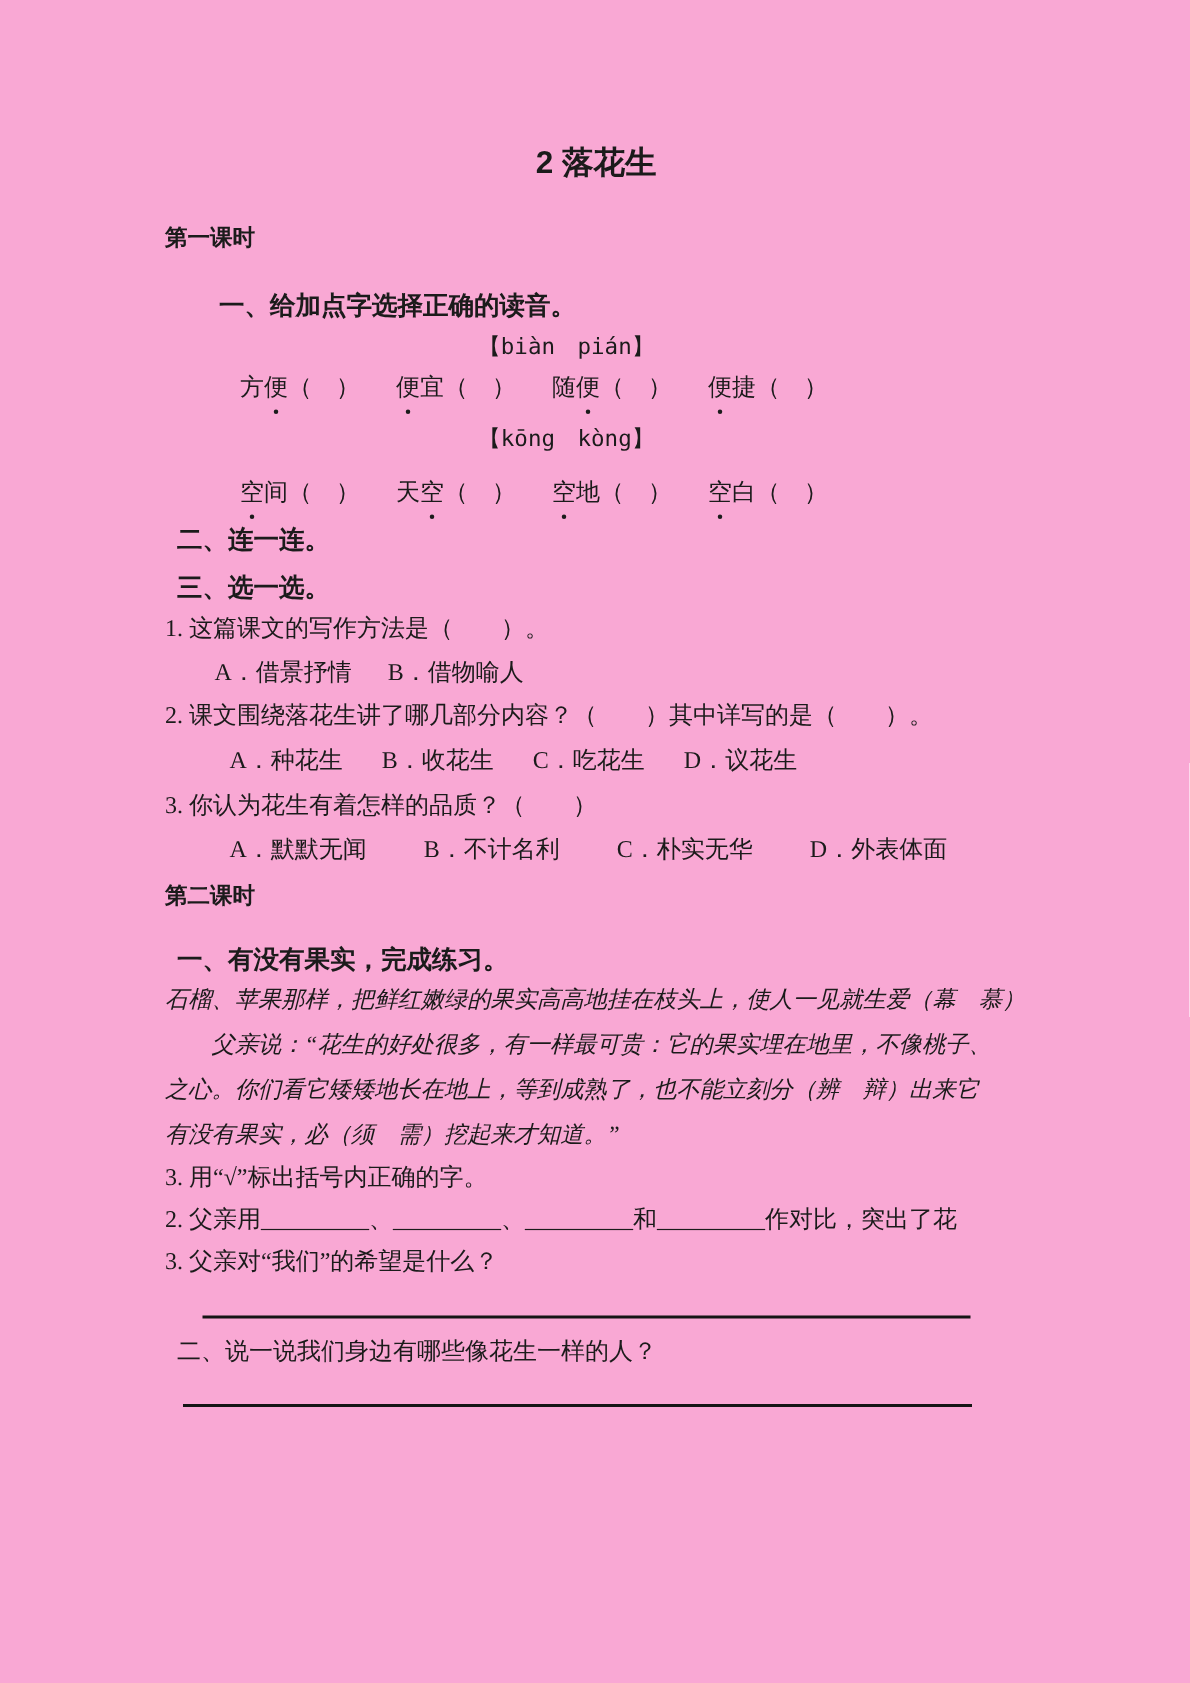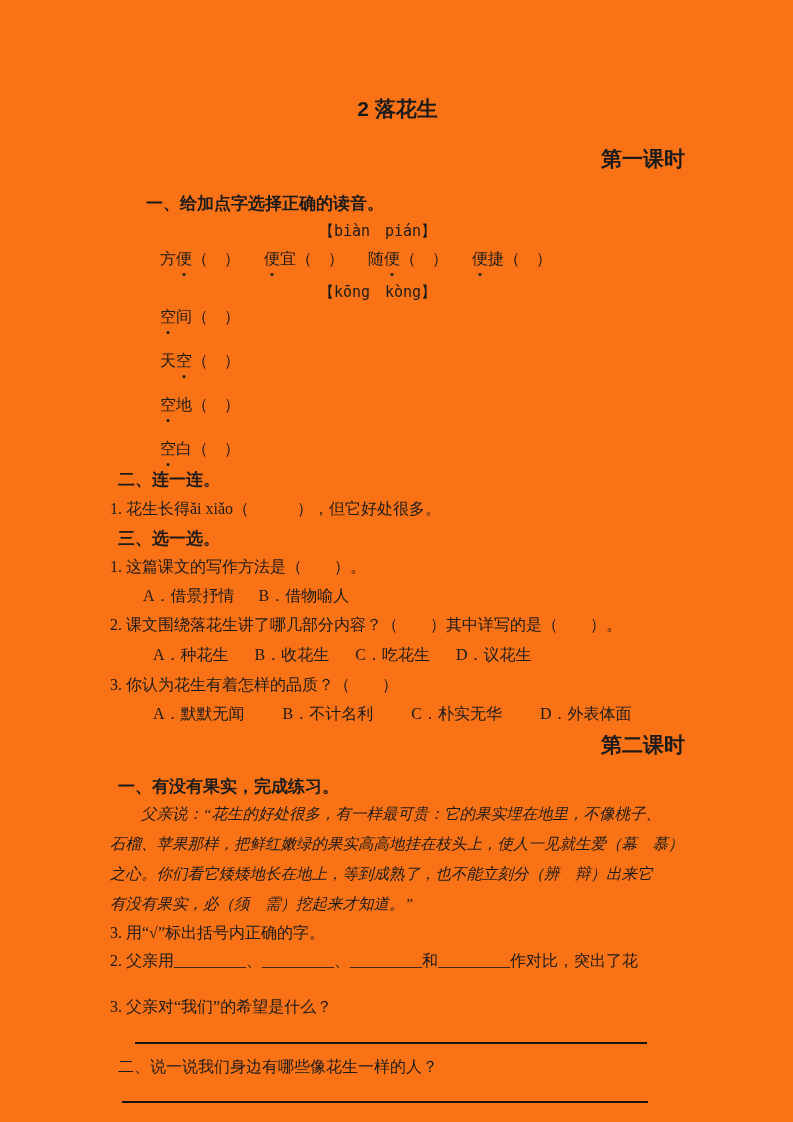--- a/index.html
+++ b/index.html
@@ -7,50 +7,50 @@
   body {
     width:793px; height:1122px;
     font-family:"Liberation Serif","DejaVu Serif",serif;
     color:#1b1b1b; font-size:16px;
   }
   .page {
     position:relative;
     width:793px; height:1122px;
     padding:96px 108px 0 110px;
     overflow:hidden;
-    background:#f97316;
+    background:#f9a8d4;
   }
   .doc-title {
     text-align:center; font-family:"Liberation Sans","DejaVu Sans",sans-serif;
     font-weight:bold; font-size:21px; line-height:26px;
   }
   .session-title {
-    text-align:right; font-family:"Liberation Sans","DejaVu Sans",sans-serif;
-    font-weight:bold; font-size:21px; line-height:22px; margin-top:26px;
+    text-align:left; font-family:"Liberation Sans","DejaVu Sans",sans-serif;
+    font-weight:bold; font-size:15px; line-height:22px; margin-top:26px;
   }
   .session-title.s2 { margin-top:10px; }
   .sec-heading {
     font-family:"Liberation Sans","DejaVu Sans",sans-serif;
     font-weight:bold; font-size:17px; line-height:24px; margin-left:8px;
   }
   .h1a { margin-top:22px;margin-left:36px; }
   .h2a { margin-top:0px; }
   .h3a { margin-top:8px; }
   .h4a { margin-top:19px; }
   .pinyin-line {
     text-align:center; font-size:15px; line-height:18px;
     font-family:"DejaVu Sans Mono","Liberation Mono",monospace;
     padding-right:40px; margin-top:6px;
   }
   .pinyin-line.k { margin-top:5px; }
   .word-row {
     display:flex; gap:24px; padding-left:50px;
     line-height:20px; margin-top:9px; padding-bottom:9px;
   }
-  .word-row.r2 { margin-top:6px;flex-direction:column; }
+  .word-row.r2 { margin-top:18px; }
   .word-unit { white-space:nowrap; }
   .dotchar { position:relative; display:inline-block; }
   .dotchar::after {
     content:""; position:absolute; left:50%; bottom:-7px;
     width:3px; height:3px; border-radius:50%; background:#1b1b1b;
     transform:translateX(-50%);
   }
   .item { font-size:16px; line-height:20px; }
   .it1 { margin-top:7px; }
   .it2 { margin-top:9px; }
@@ -65,21 +65,21 @@
   .opt-row.o1 { margin-top:9px; }
   .passage { margin-top:0px; }
   .passage .pline {
     font-style:italic; font-size:15.5px; line-height:30px;
     white-space:nowrap; letter-spacing:0;
   }
   .passage .pline.indent { text-indent:31px; }
   .rq1 { margin-top:4px; }
   .rq2l1 { margin-top:8px; }
   .rq2l2 { margin-top:10px; }
-  .rq3 { margin-top:26px; }
+  .rq3 { margin-top:8px; }
   .answer-line { border-top:2px solid #151515; height:0; }
   .answer-line.l1 { margin-top:25px; margin-left:25px; width:512px; }
   .answer-line.l2 { margin-top:24px; margin-left:12px; width:526px; }
   .discussion { font-size:16px; line-height:20px; margin-left:8px; margin-top:13px; }
 </style>
 </head>
 <body>
 
 <div class="page">
 
@@ -98,21 +98,20 @@
 
   <div class="pinyin-line k">【kōng　kòng】</div>
   <div class="word-row r2">
     <span class="word-unit"><span></span><span class="dotchar">空</span><span>间</span><span>（　）</span></span>
     <span class="word-unit"><span>天</span><span class="dotchar">空</span><span></span><span>（　）</span></span>
     <span class="word-unit"><span></span><span class="dotchar">空</span><span>地</span><span>（　）</span></span>
     <span class="word-unit"><span></span><span class="dotchar">空</span><span>白</span><span>（　）</span></span>
   </div>
 
   <div class="sec-heading h2a">二、连一连。</div>
-  <div class="item it1">1. 花生长得ǎi xiǎo（　　　），但它好处很多。</div>
 
   <div class="sec-heading h3a">三、选一选。</div>
 
   <div class="q q1a">1. 这篇课文的写作方法是（　　）。</div>
   <div class="opt-row two o1">
     <span>A．借景抒情</span>
     <span>B．借物喻人</span>
   </div>
 
   <div class="q q2a">2. 课文围绕落花生讲了哪几部分内容？（　　）其中详写的是（　　）。</div>
@@ -128,22 +127,22 @@
     <span>A．默默无闻</span>
     <span>B．不计名利</span>
     <span>C．朴实无华</span>
     <span>D．外表体面</span>
   </div>
 
   <div class="session-title s2">第二课时</div>
   <div class="sec-heading h4a">一、有没有果实，完成练习。</div>
 
   <div class="passage">
+    <div class="pline">石榴、苹果那样，把鲜红嫩绿的果实高高地挂在枝头上，使人一见就生爱（幕　慕）</div>
     <div class="pline indent">父亲说：“花生的好处很多，有一样最可贵：它的果实埋在地里，不像桃子、</div>
-    <div class="pline">石榴、苹果那样，把鲜红嫩绿的果实高高地挂在枝头上，使人一见就生爱（幕　慕）</div>
     <div class="pline">之心。你们看它矮矮地长在地上，等到成熟了，也不能立刻分（辨　辩）出来它</div>
     <div class="pline">有没有果实，必（须　需）挖起来才知道。”</div>
   </div>
 
   <div class="q rq1">3. 用“√”标出括号内正确的字。</div>
   <div class="q rq2l1">2. 父亲用_________、_________、_________和_________作对比，突出了花</div>
   <div class="q rq3">3. 父亲对“我们”的希望是什么？</div>
 
   <div class="answer-line l1"></div>
 

